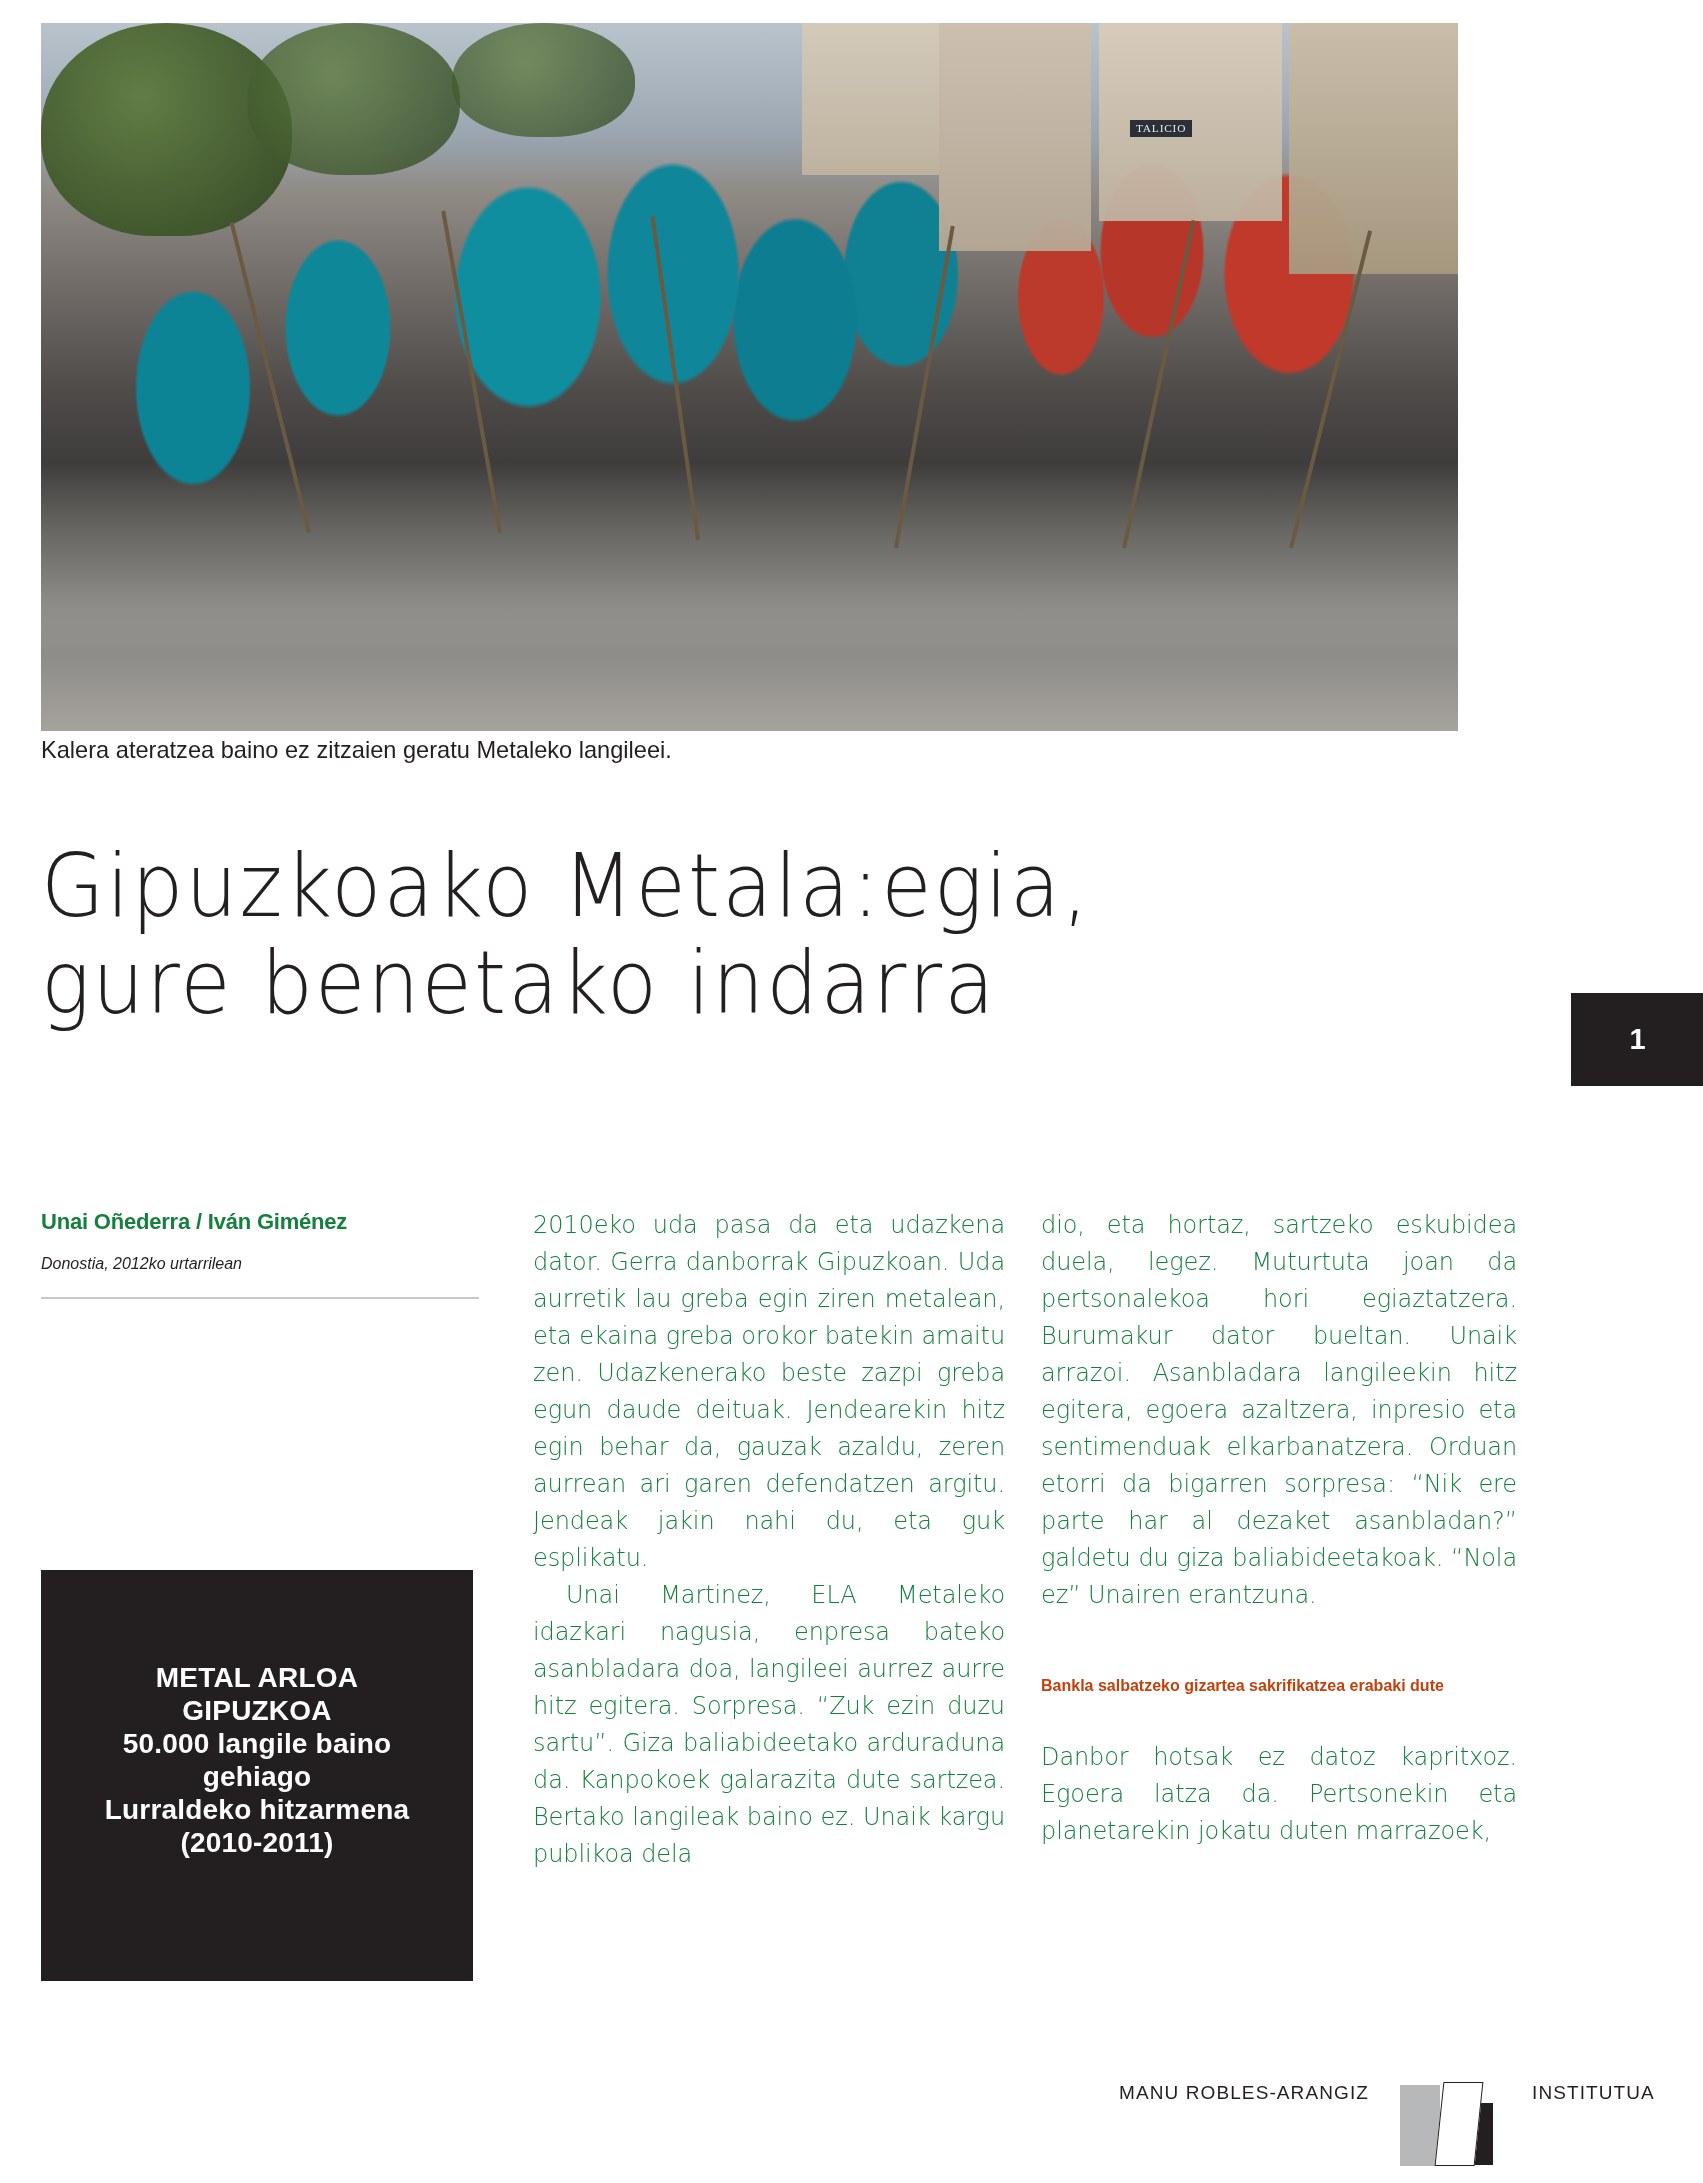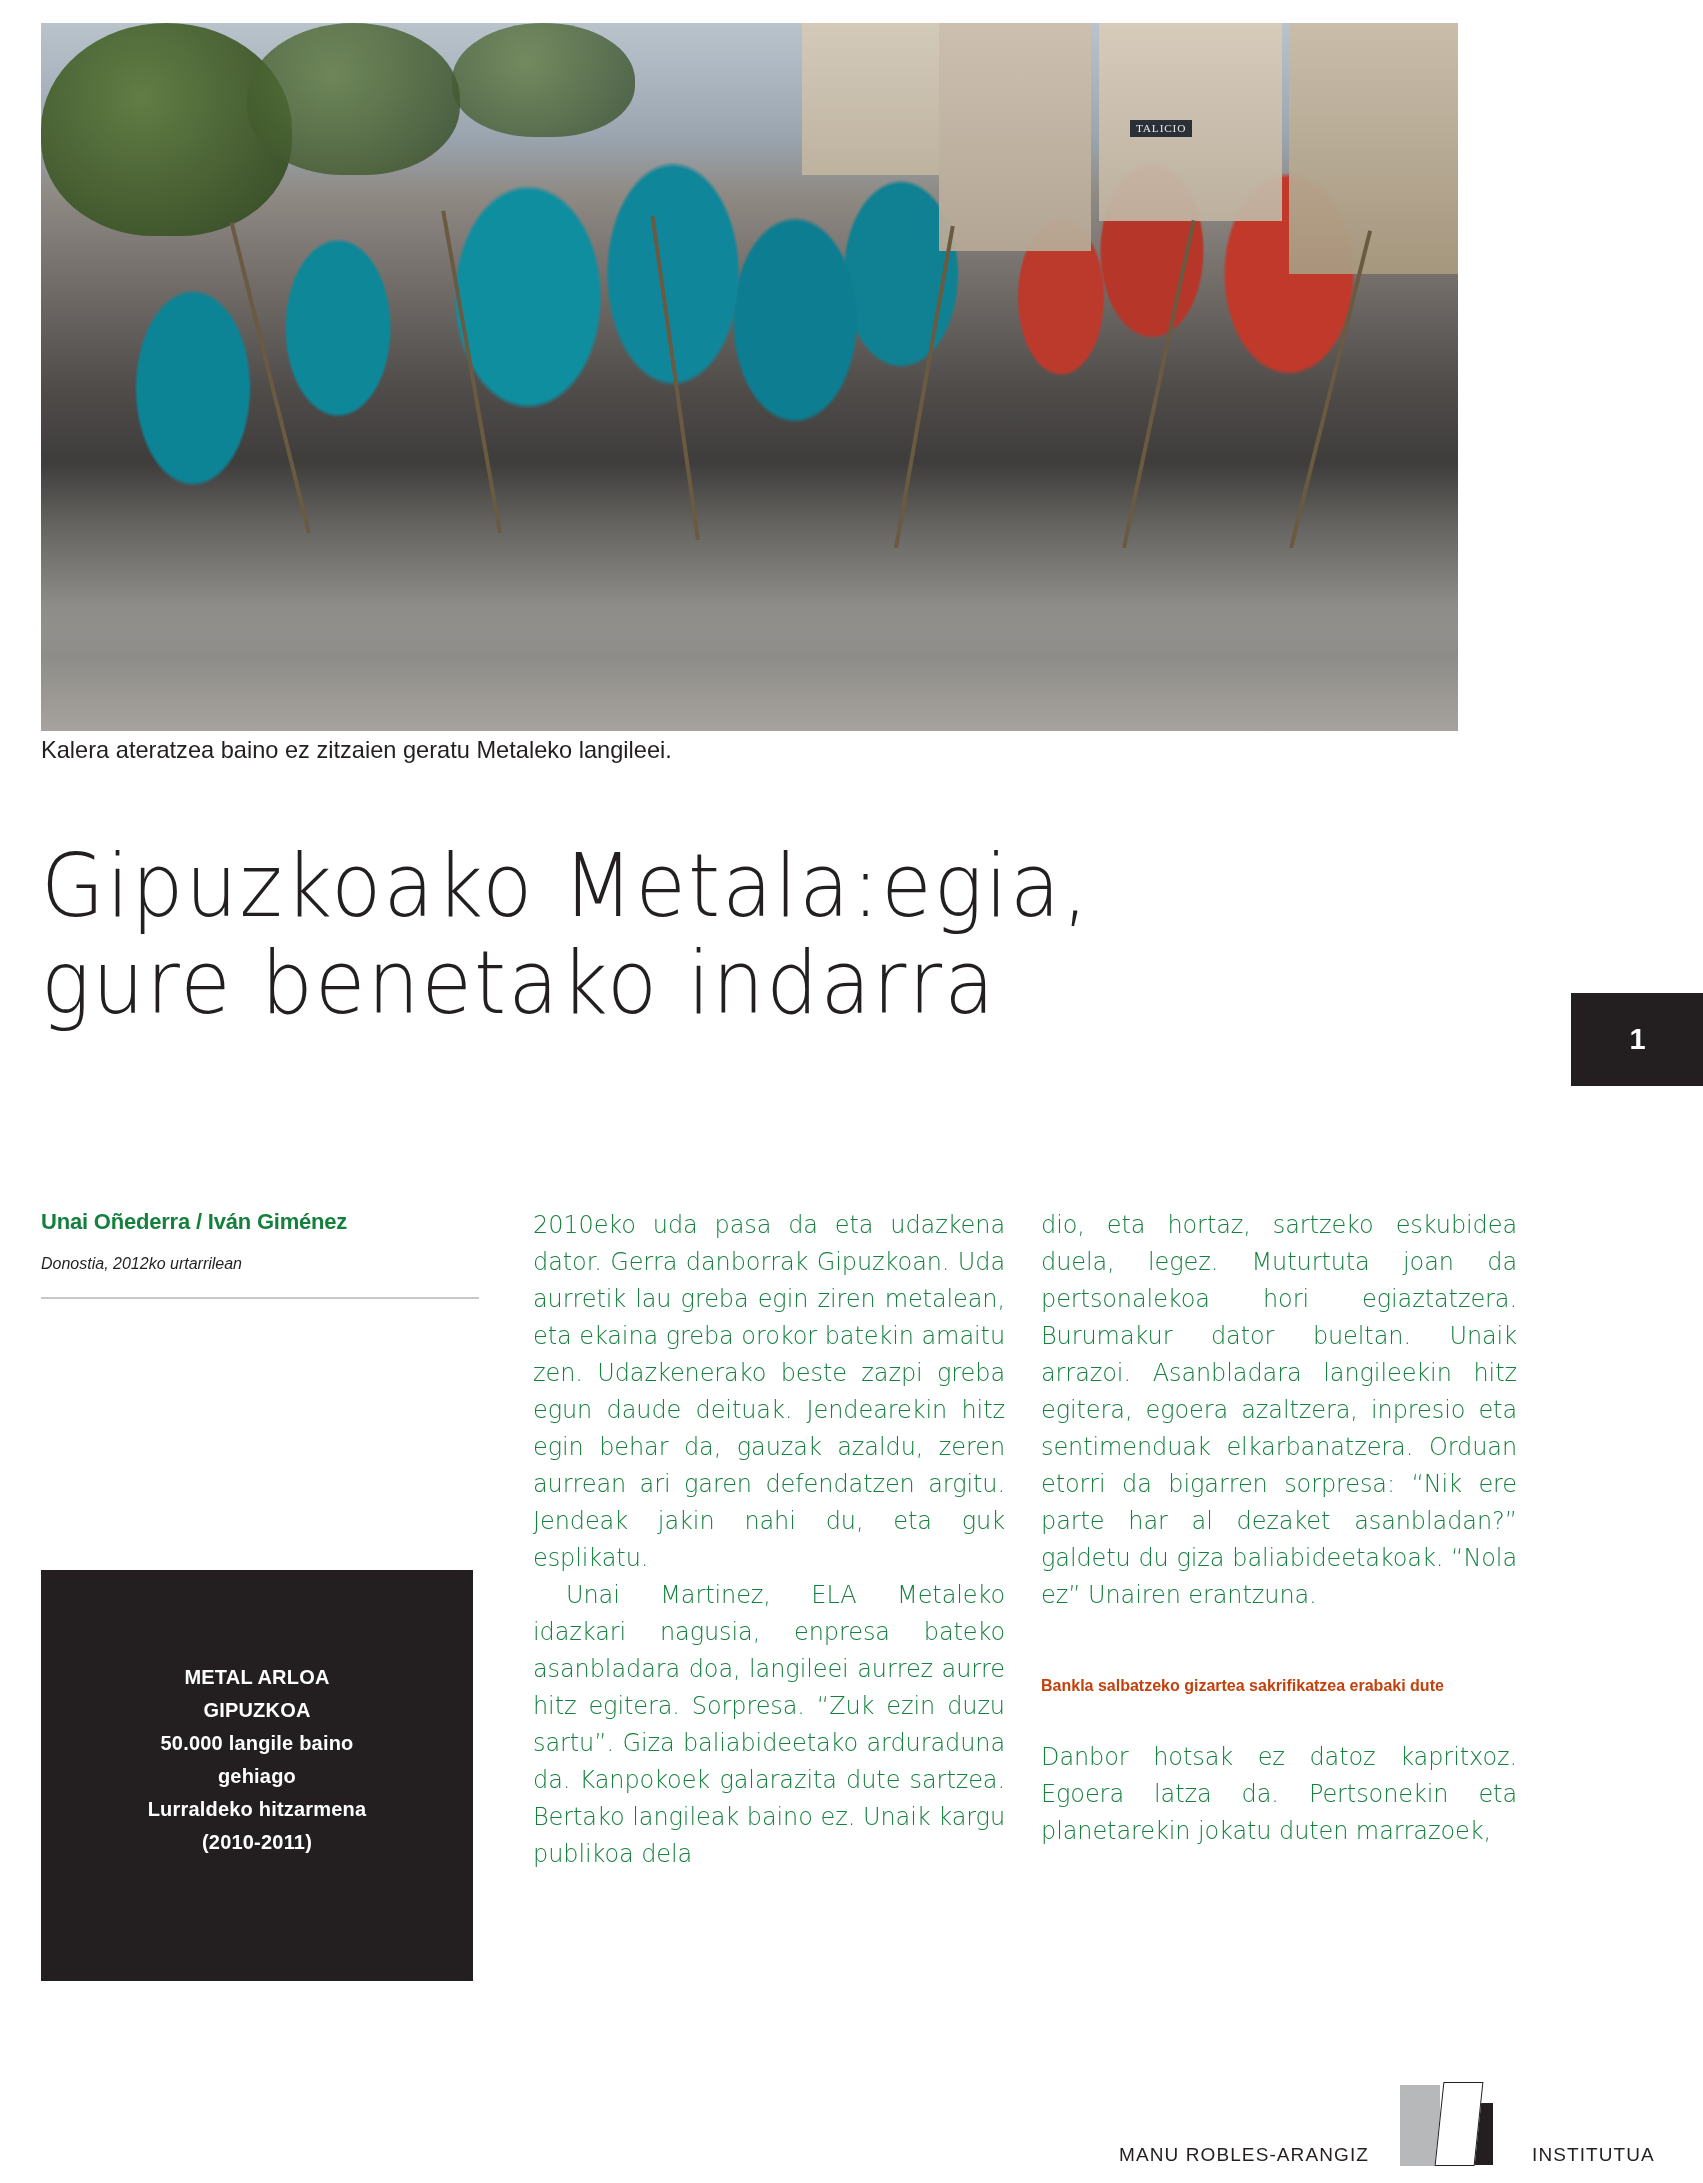--- a/index.html
+++ b/index.html
@@ -176,21 +176,21 @@
     height: 411px;
     background: #231f20;
     color: #ffffff;
     display: flex;
     align-items: flex-start;
     justify-content: center;
     padding-top: 91px;
   }
   .infobox-inner {
     text-align: center;
-    font-size: 20px;
+    font-size: 28px;
     line-height: 33px;
     font-weight: bold;
     letter-spacing: 0.2px;
     width: 100%;
     padding: 0 24px;
   }
   .infobox-inner span { display: block; }
 
   .col-mid {
     position: absolute;
@@ -227,21 +227,21 @@
   }
 
   
   .footer-logo {
     position: absolute;
     left: 1119px;
     top: 2082px;
     width: 381px;
     height: 84px;
     display: flex;
-    align-items: flex-end;
+    align-items: flex-start;
     gap: 20px;
   }
   .logo-text-left {
     font-size: 19px;
     letter-spacing: 1.1px;
     color: #231f20;
     font-family: "Liberation Sans", sans-serif;
     white-space: nowrap;
   }
   .logo-mark {

